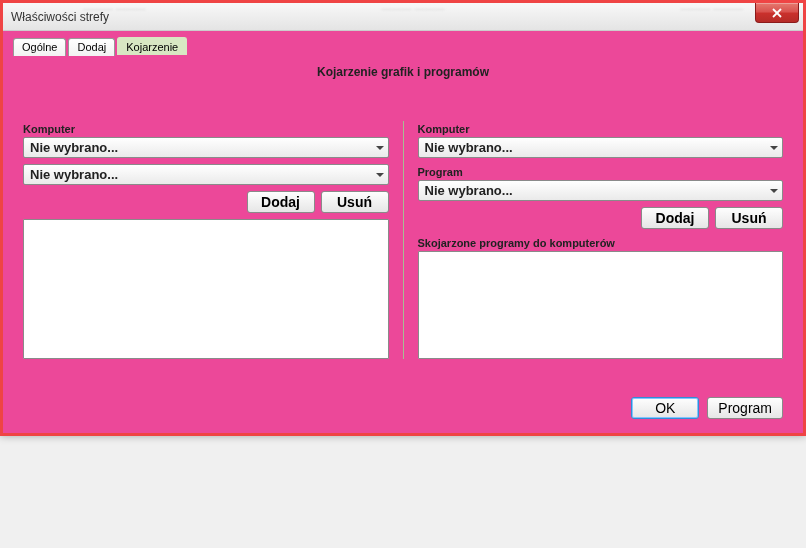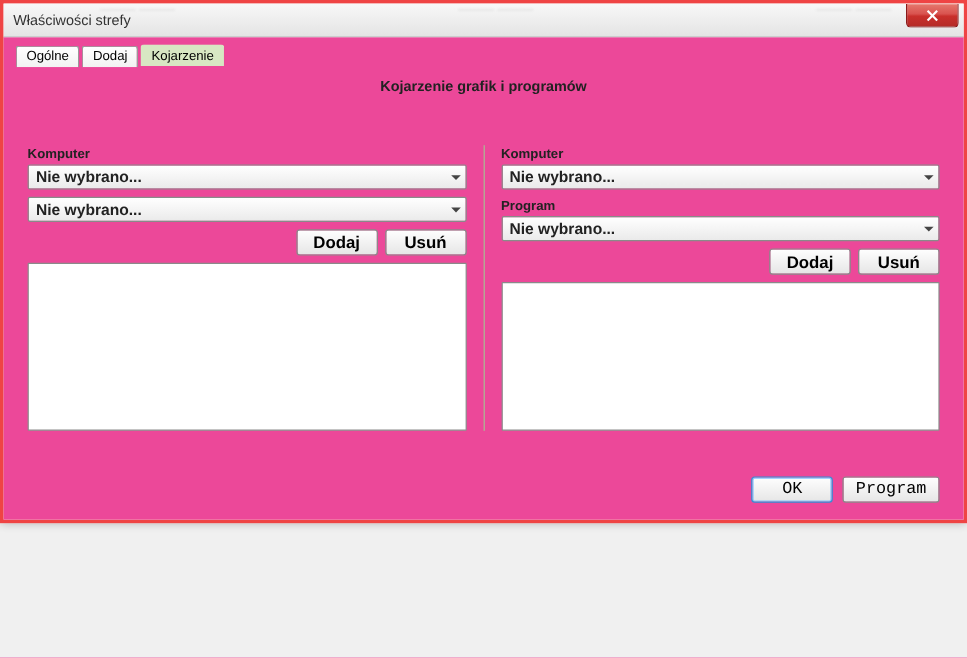--- a/index.html
+++ b/index.html
@@ -188,21 +188,20 @@
     flex: 1;
     background: #fff;
     border: 1px solid #8a8a8a;
     border-radius: 1px;
   }
   .footer {
     display: flex;
     justify-content: flex-end;
     gap: 8px;
     padding: 6px 10px 4px 0;
-    font-family: Liberation Mono, monospace;
   }
 </style>
 </head>
 <body>
 
 <div class="window">
   <div class="titlebar">
     <span class="title">Właściwości strefy</span>
     <div class="bg-blur">
       <span>——— ———</span>
@@ -262,20 +261,21 @@
           <div class="dropdown">
             <span class="dd-text">Nie wybrano...</span>
             <span class="dd-arrow"></span>
           </div>
 
           <div class="btn-row">
             <div class="btn">Dodaj</div>
             <div class="btn">Usuń</div>
           </div>
 
+          <div class="field-label">Skojarzone programy do komputerów</div>
           <div class="listbox"></div>
         </div>
 
       </div>
 
       <div class="footer">
         <div class="btn primary">OK</div>
         <div class="btn">Program</div>
       </div>
     </div>

